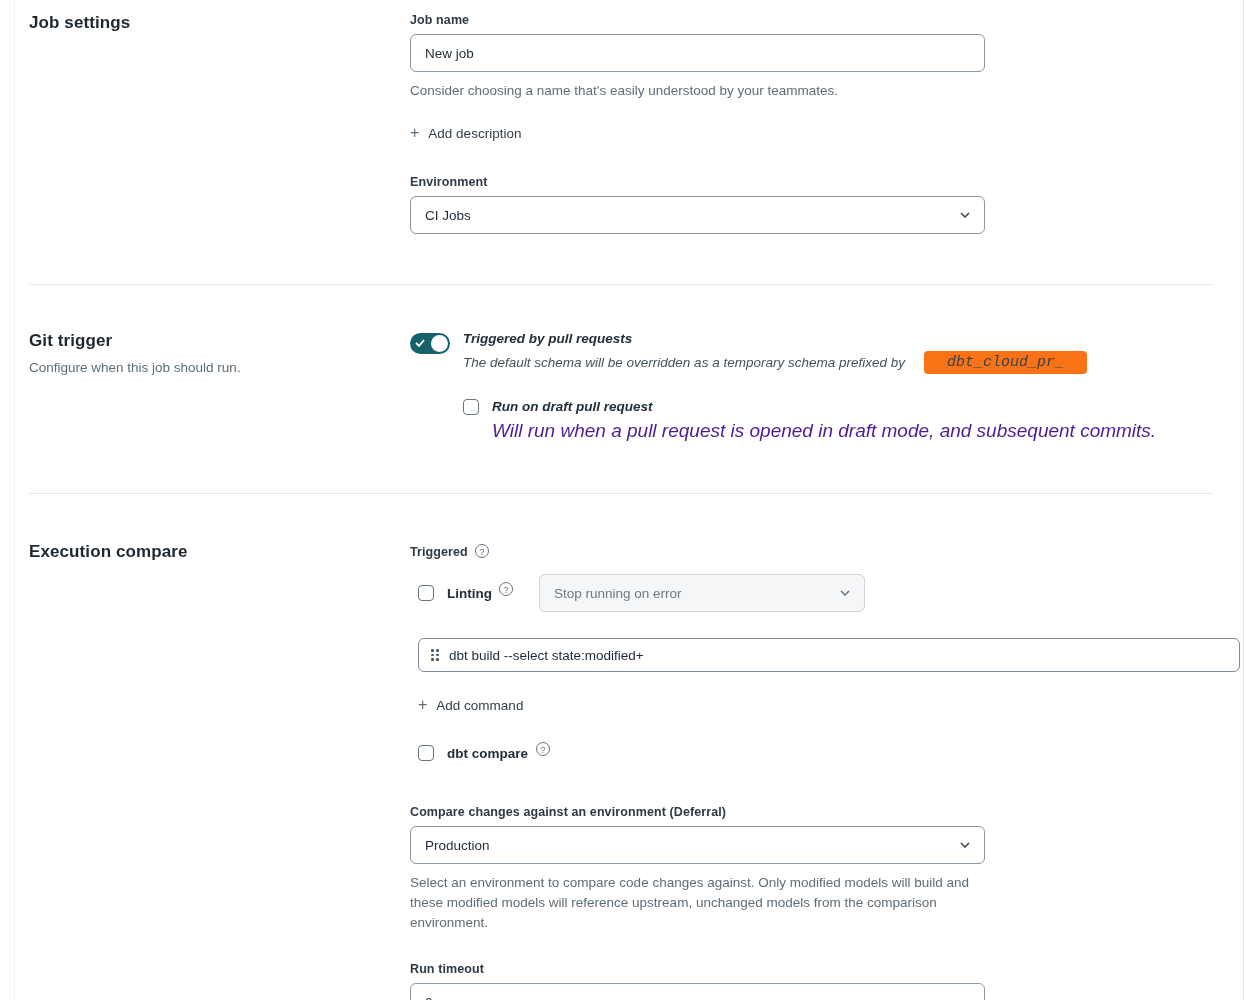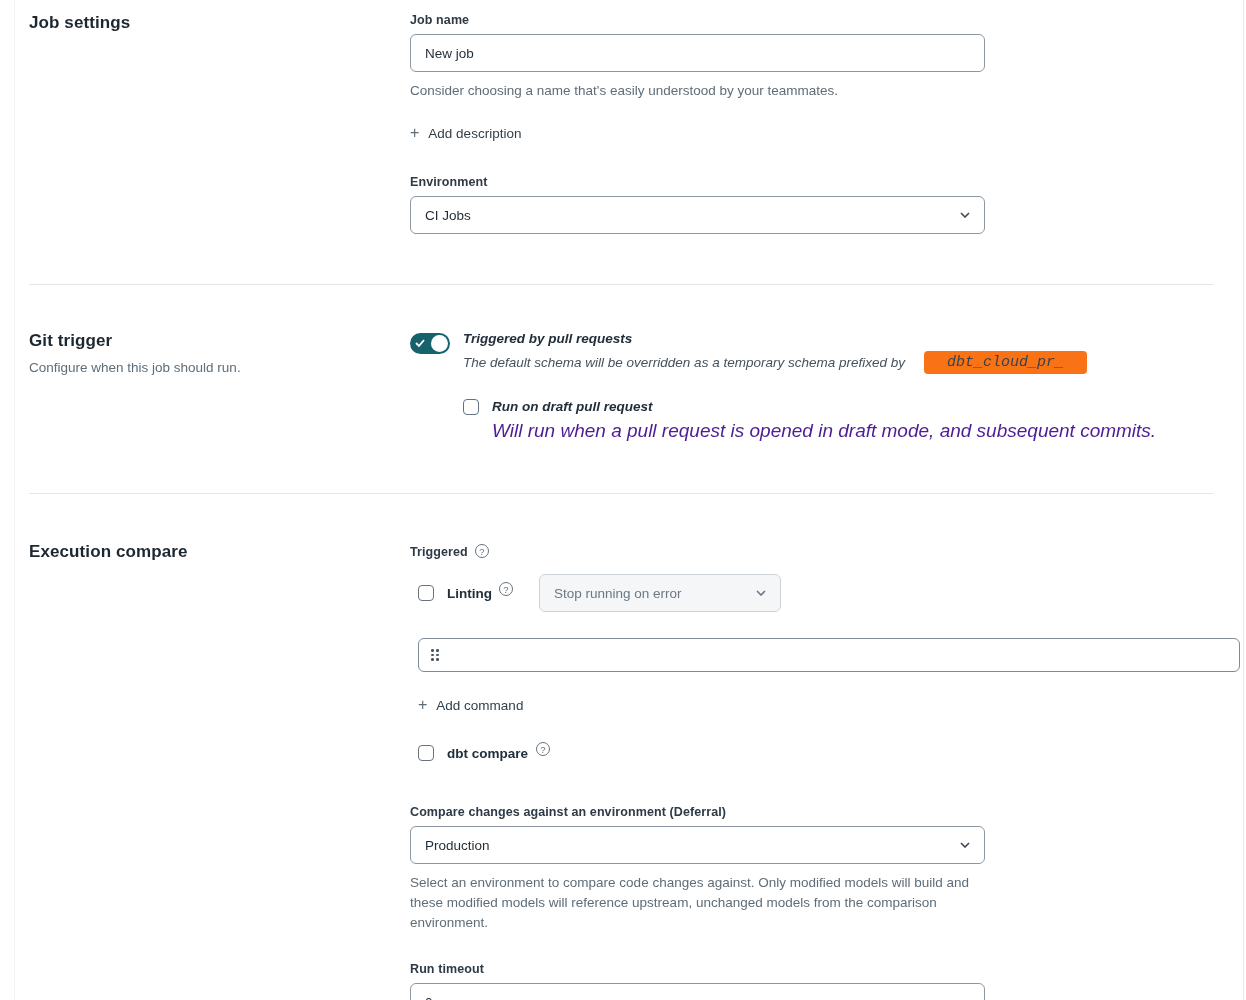--- a/index.html
+++ b/index.html
@@ -199,21 +199,21 @@
   .linting-row {
     display: flex;
     align-items: center;
     margin-top: 14px;
     padding-left: 8px;
   }
   .linting-row .checkbox { margin-top: 0; }
   .linting-row .help-icon { margin-left: 7px; position: relative; top: -4px; }
   .select-disabled {
     display: flex;
-    width: 242px;
+    width: 326px;
     height: 38px;
     margin-left: 26px;
     padding: 0 14px;
     border: 1px solid #cdd4da;
     border-radius: 6px;
     background: #f4f6f7;
     align-items: center;
     justify-content: space-between;
     font-size: 13.5px;
     color: #6b7884;
@@ -366,20 +366,21 @@
 
       <div class="command-row">
         <span class="drag-handle">
           <i></i>
             <i></i>
             <i></i>
             <i></i>
             <i></i>
             <i></i>
         </span>
+        <input class="command-text" type="text" value="dbt build --select state:modified+" style="">
       </div>
 
       <div class="mt-addcmd">
         <span class="link-row">
           <span class="plus-glyph">+</span>
           <span>Add command</span>
         </span>
       </div>
 
       <div class="dbt-compare-row">

